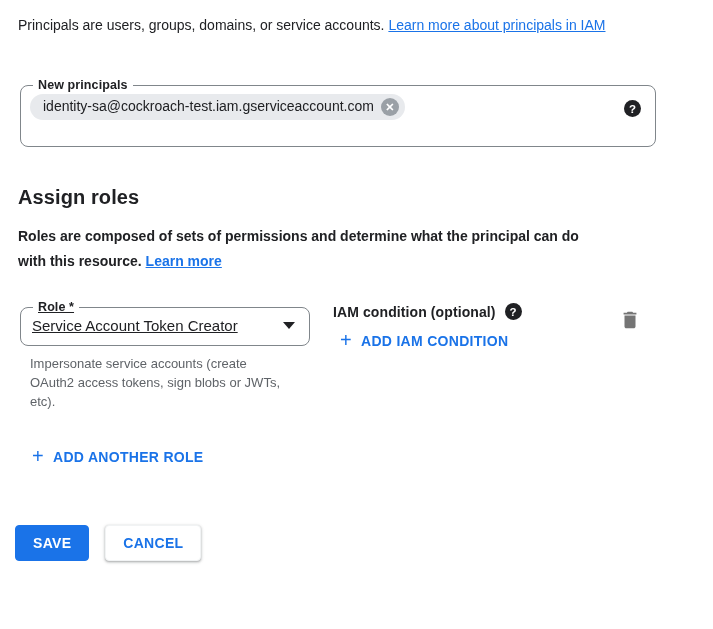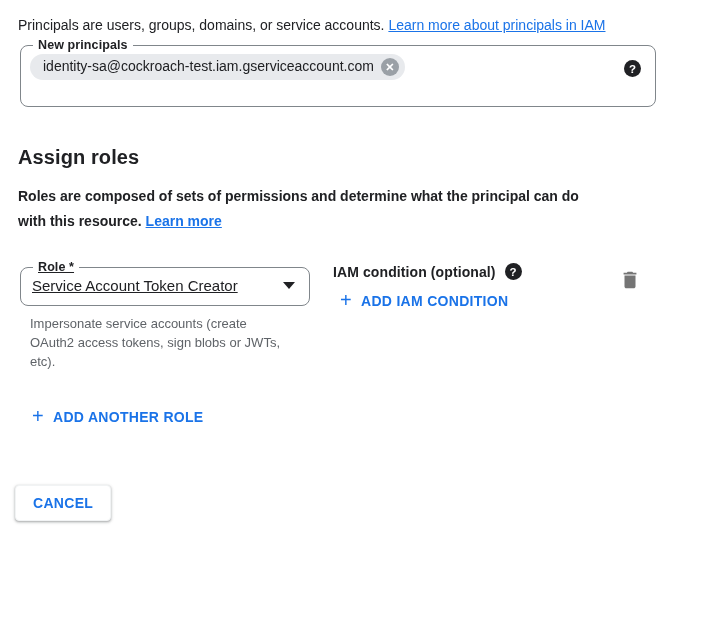--- a/index.html
+++ b/index.html
@@ -40,20 +40,21 @@
     font-size: 12.5px;
     font-weight: 700;
     color: #202124;
     padding: 0 5px;
     margin-left: 3px;
     letter-spacing: .1px;
   }
   .principals-field {
     width: 636px;
     padding: 2px 14px 26px 9px;
+    margin-top: 40px;
   }
   .chip-row { display: flex; align-items: center; }
   .chip {
     display: inline-flex;
     align-items: flex-start;
     gap: 7px;
     background: #e8eaed;
     border-radius: 14px;
     padding: 4px 6px 4px 13px;
     font-size: 14px;
@@ -242,16 +243,17 @@
     </div>
 
   </div>
 
   <button class="text-button add-another-role">
     <span class="plus-glyph">+</span>
     <span>ADD ANOTHER ROLE</span>
   </button>
 
   <div class="actions">
+    <button class="btn btn-primary">SAVE</button>
     <button class="btn btn-secondary">CANCEL</button>
   </div>
 
 </div>
 
 </body></html>

